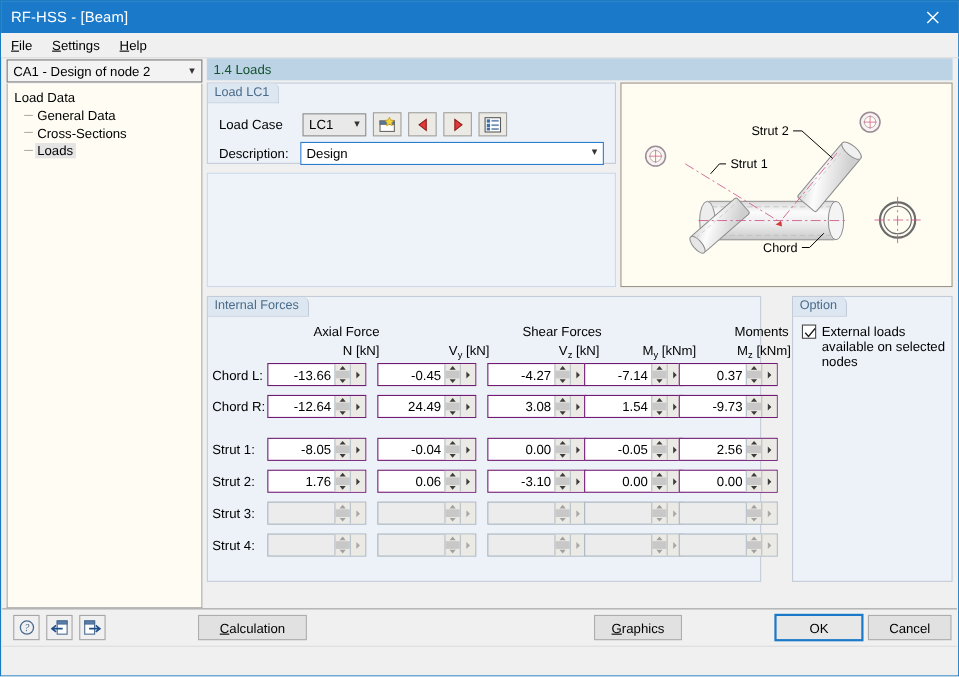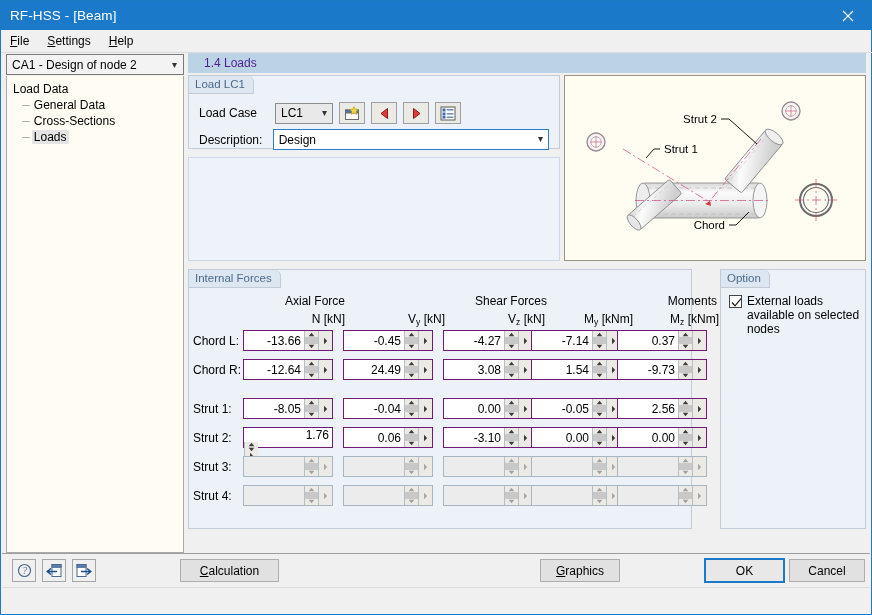--- a/index.html
+++ b/index.html
@@ -54,21 +54,21 @@
   .tree-root{font-size:12px;padding:1px 2px;}
   .tree-child{font-size:12px;padding:1px 2px;margin-left:9px;position:relative;
     display:flex;align-items:center;}
   .tree-dash{color:#9a9a9a;letter-spacing:-1px;font-size:11px;margin-right:3px;}
   .tree-label{padding:0 2px;}
   .tree-child.selected .tree-label{background:#e4e4e4;}
   
   .rightpane{position:absolute;left:186px;top:0;right:4px;bottom:60px;}
   .section-title{
     height:20px;background:#bcd3e6;display:flex;align-items:center;
-    padding-left:16px;box-sizing:border-box;font-size:12px;color:#4c1d95;
+    padding-left:6px;box-sizing:border-box;font-size:12px;color:#14532d;
   }
   
   .group{
     position:absolute;box-sizing:border-box;
     background:#edf2f9;border:1px solid #c3cbd8;
   }
   .group-legend{
     position:absolute;left:0;top:0;height:17px;line-height:17px;
     padding:0 8px 0 6px;font-size:11.5px;color:#4a6b8a;
     background:#dde7f1;border-right:1px solid #c3cbd8;border-bottom:1px solid #c3cbd8;
@@ -687,21 +687,21 @@
                     </svg>
                   </div>
                 </div>
                 <div class="more">
                   <svg width="5" height="8" viewBox="0 0 5 8">
                     <path d="M1 0.8 L4.2 4 L1 7.2 Z" fill="#3c3c3c"></path>
                   </svg>
                 </div>
               </div>
               <div class="rowlabel" style="left: 4px; top: 143px;">Strut 2:</div>
-              <div class="spinfield" style="left: 54px; top: 139px; width: 90px; flex-direction: column;">
+              <div class="spinfield" style="left: 54px; top: 139px; width: 90px;">
                 <div class="val">1.76</div>
                 <div class="spin">
                   <div class="up">
                     <svg width="7" height="5" viewBox="0 0 7 5">
                       <path d="M3.5 0.8 L6.3 4.2 L0.7 4.2 Z" fill="#3c3c3c"></path>
                     </svg>
                   </div>
                   <div class="spinsep"></div>
                   <div class="dn">
                     <svg width="7" height="5" viewBox="0 0 7 5">

